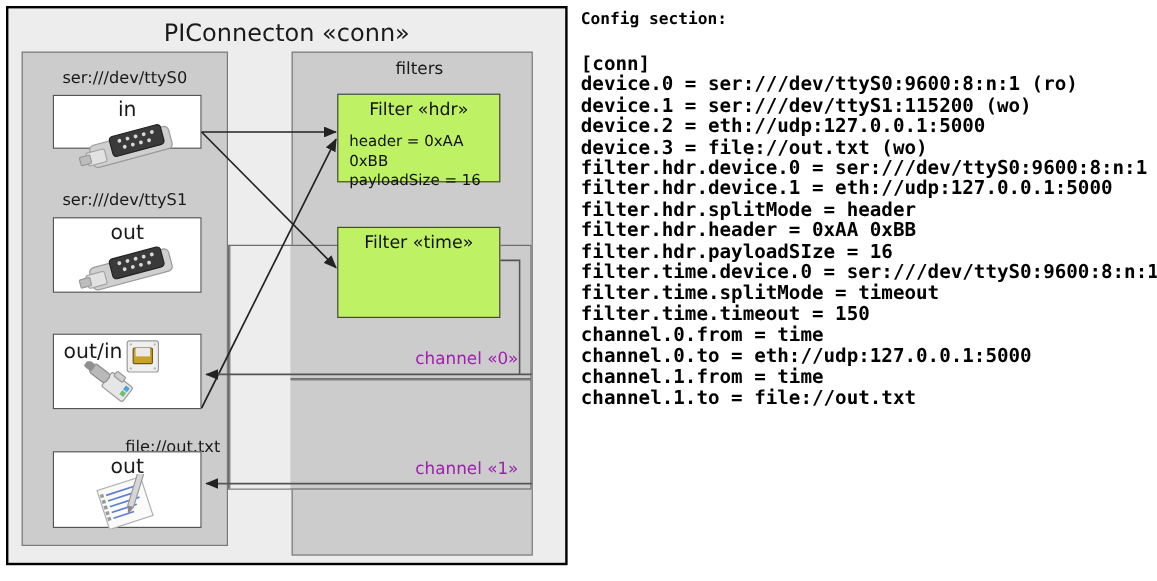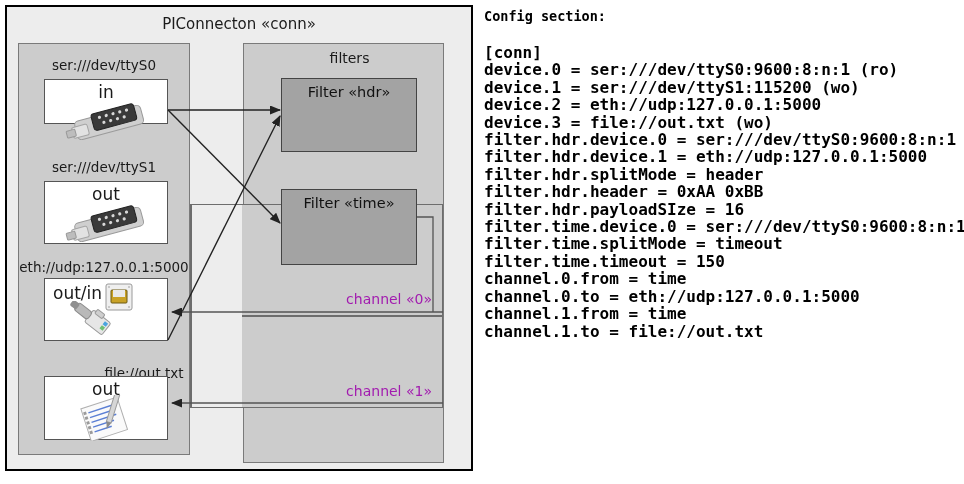--- a/index.html
+++ b/index.html
@@ -17,42 +17,42 @@
   .panel{
     background:#cccccc;border:1px solid #7a7a7a;
     box-shadow:0 0 0 0 #000;
   }
   .panel-title{
     position:absolute;left:0;right:0;top:6px;text-align:center;
     font-size:14px;color:#1a1a1a;padding-left:12px;
   }
   .outer-title{
     position:absolute;left:0;right:0;top:8px;text-align:center;
-    font-size:15px;color:#1a1a1a;
+    font-size:20px;color:#1a1a1a;
   }
 
   
   .dev-card{
     background:#fff;border:1px solid #555;
   }
   .dev-label{
     position:absolute;left:0;right:0;text-align:center;
     font-size:13.5px;color:#1a1a1a;
   }
   .dev-mode{
     position:absolute;top:2px;left:0;right:0;text-align:center;
     font-size:17px;color:#1a1a1a;letter-spacing:0px;
   }
   .dev-mode.left{
     text-align:left;left:8px;right:auto;top:4px;
   }
 
   
   .filter-card{
-    background:#a3a3a3;border:1px solid #444;
+    background:#bef264;border:1px solid #444;
   }
   .filter-title{
     position:absolute;left:0;right:0;top:5px;text-align:center;
     font-size:14.5px;color:#111;
   }
   .filter-props{
     position:absolute;left:9px;top:31px;right:4px;
     font-size:12.5px;line-height:16px;color:#111;
   }
 
@@ -135,21 +135,20 @@
         <circle cx="41" cy="19" r="1.6" fill="#d8d8d8"></circle>
           <circle cx="48" cy="19" r="1.6" fill="#d8d8d8"></circle>
         <circle cx="55" cy="19" r="1.6" fill="#d8d8d8"></circle>
           <circle cx="62" cy="19" r="1.6" fill="#d8d8d8"></circle>
         <rect x="8" y="16" width="16" height="11" rx="2" fill="#e2e2e2" stroke="#a5a5a5" stroke-width="1"></rect>
         <rect x="2" y="18" width="9" height="7" rx="1" fill="#bdbdbd" stroke="#999" stroke-width="1"></rect>
       </g>
     </svg>
   </div>
 
-  <div class="abs dev-label" style="left:18px;top:259px;width:172px;">eth://udp:127.0.0.1:5000</div>
   <div class="abs dev-card" style="left:44px;top:278px;width:124px;height:63px;">
     <div class="dev-mode left">out/in</div>
     <svg class="icon" style="left:58px;top:3px;" width="32" height="30" viewBox="0 0 32 30">
       <rect x="3" y="2" width="26" height="26" rx="2" fill="#efefef" stroke="#9a9a9a"></rect>
       <rect x="8" y="8" width="16" height="13" rx="1" fill="#c9a227" stroke="#6d5a12"></rect>
       <rect x="10" y="8" width="12" height="7" fill="#e9e9e9"></rect>
       <circle cx="6" cy="5" r="1" fill="#bbb"></circle>
         <circle cx="26" cy="5" r="1" fill="#bbb"></circle>
       <circle cx="6" cy="25" r="1" fill="#bbb"></circle>
         <circle cx="26" cy="25" r="1" fill="#bbb"></circle>
@@ -203,20 +202,24 @@
   </div>
   <div class="abs chan-box" style="left:190px;top:316px;width:253px;height:92px;">
     <div class="chan-label" style="bottom:8px;margin-left:36px;">channel «1»</div>
   </div>
 
   <div class="abs" style="left:191px;top:205px;width:51px;height:202px;background:#ededed;"></div>
   <div class="abs" style="left:191px;top:205px;width:1px;height:202px;background:#6d6d6d;"></div>
 
   <div class="abs filter-card" style="left:281px;top:78px;width:136px;height:74px;">
     <div class="filter-title">Filter «hdr»</div>
+    <div class="filter-props">
+      <div>header = 0xAA 0xBB</div>
+      <div>payloadSize = 16</div>
+    </div>
   </div>
 
   <div class="abs filter-card" style="left:281px;top:189px;width:136px;height:76px;">
     <div class="filter-title">Filter «time»</div>
   </div>
 
   <svg id="wires">
     <defs>
       <marker id="ah" markerWidth="11" markerHeight="9" refX="10" refY="4.5" orient="auto" markerUnits="userSpaceOnUse">
         <path d="M0,0 L11,4.5 L0,9 z" fill="#222"></path>

